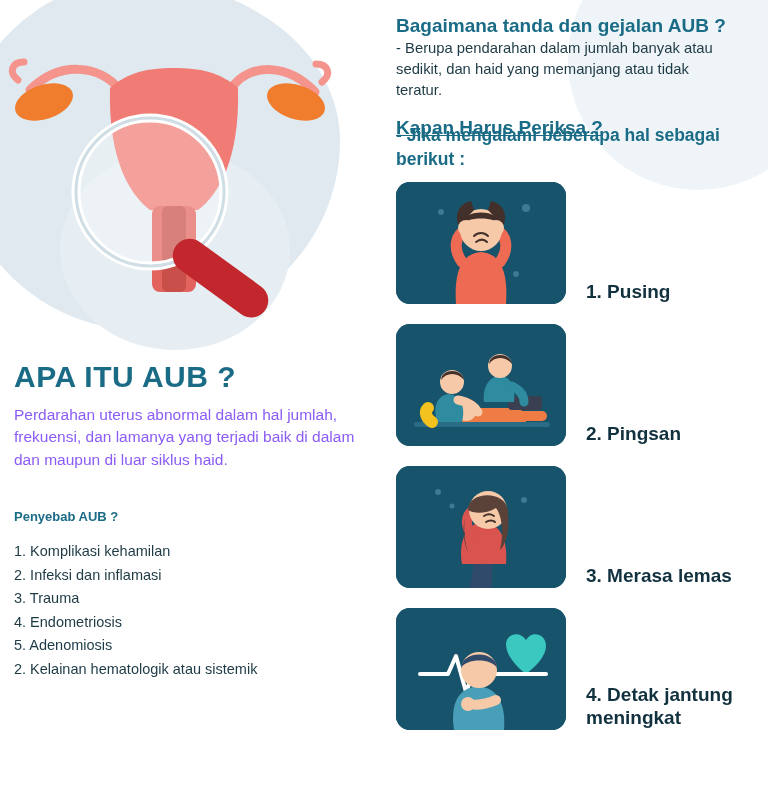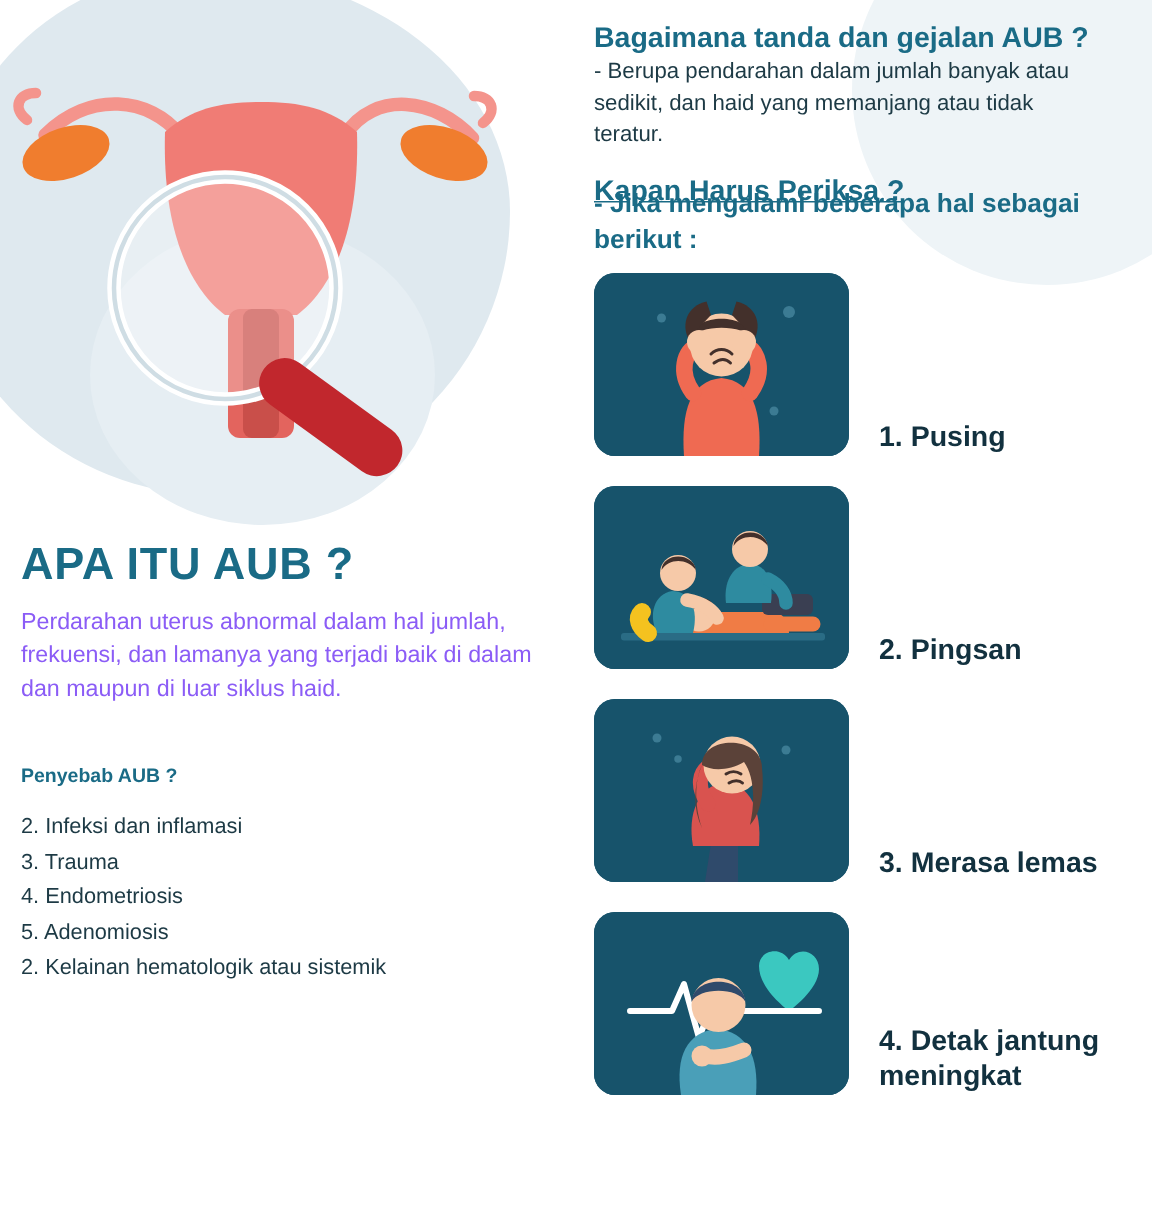--- a/index.html
+++ b/index.html
@@ -214,20 +214,21 @@
         <rect x="186" y="222" width="110" height="34" rx="17" fill="#c1272d" transform="rotate(36 186 222)"></rect>
       </svg>
     </div>
 
     <div class="left-text">
       <h1 class="apa">APA ITU AUB ?</h1>
       <p class="apa-body">Perdarahan uterus abnormal dalam hal jumlah, frekuensi, dan lamanya yang terjadi baik di dalam dan maupun di luar siklus haid.</p>
 
       <h2 class="penyebab">Penyebab AUB ?</h2>
       <ul class="causes">
+        <li>1. Komplikasi kehamilan</li>
         <li>2. Infeksi dan inflamasi</li>
         <li>3. Trauma</li>
         <li>4. Endometriosis</li>
         <li>5. Adenomiosis</li>
         <li>2. Kelainan hematologik atau sistemik</li>
       </ul>
     </div>
   </div>
 
   <div class="right-col">

